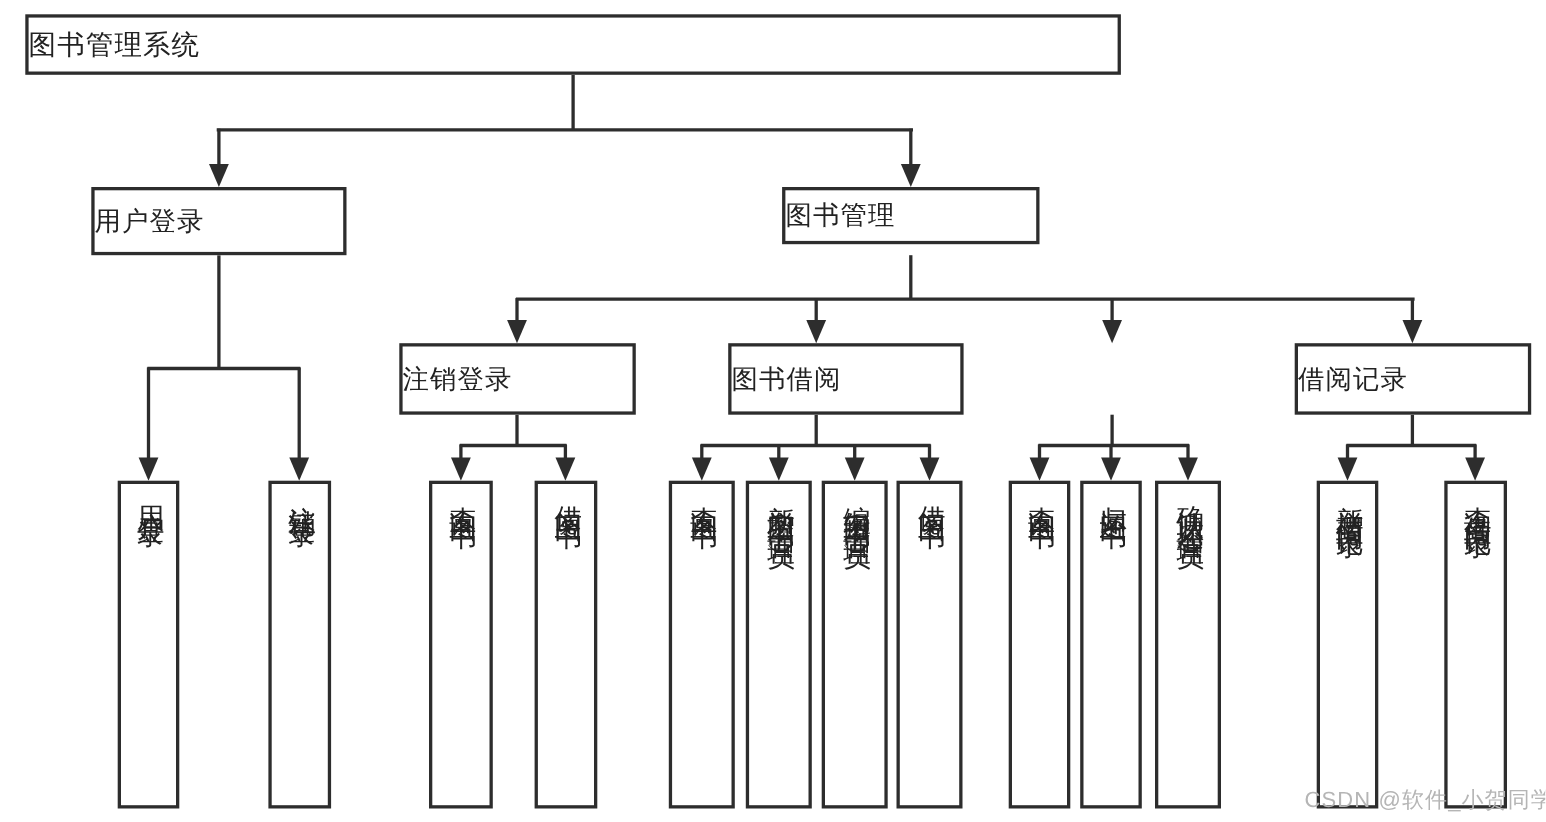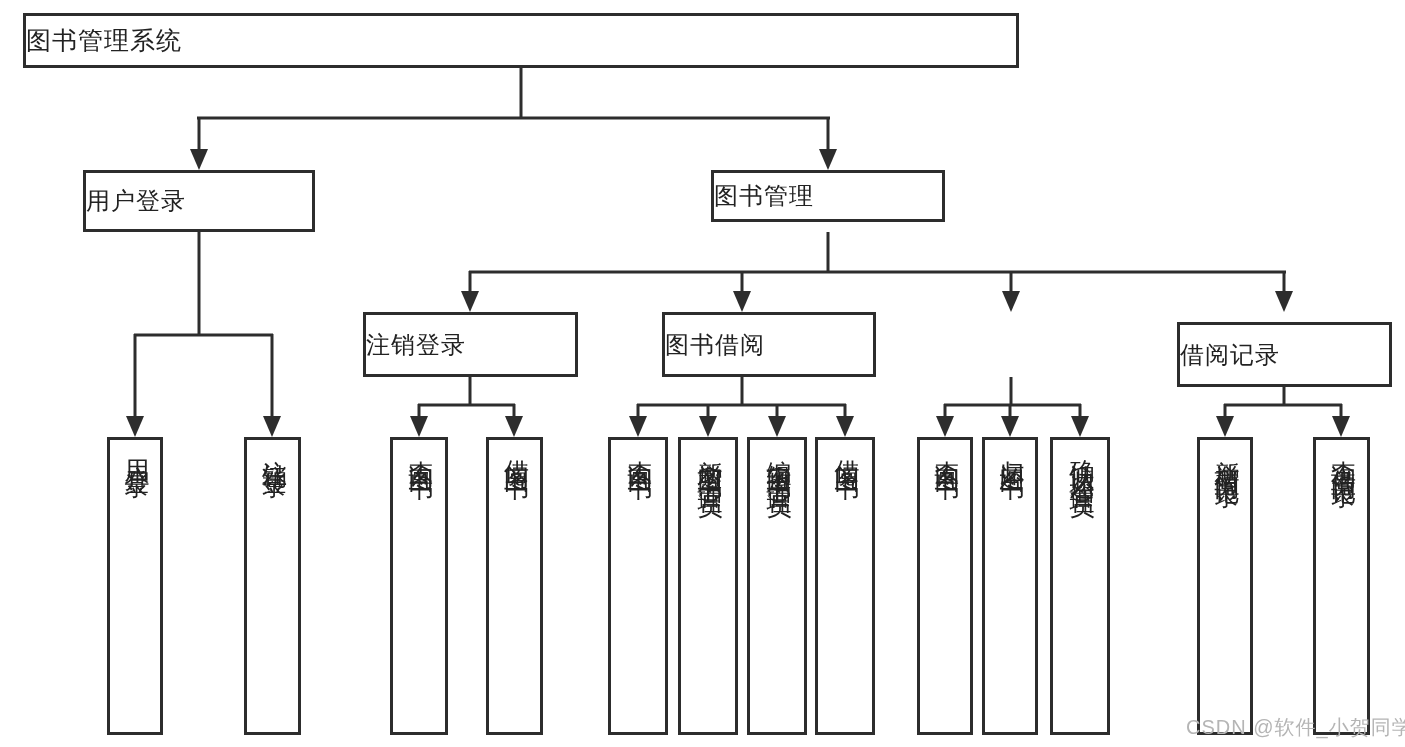--- a/index.html
+++ b/index.html
@@ -135,21 +135,21 @@
   <div class="box" style="left:711px; top:170px; width:234px; height:52px;">
     <span>图书管理</span>
   </div>
 
   <div class="box" style="left:363px; top:312px; width:215px; height:65px;">
     <span>注销登录</span>
   </div>
   <div class="box" style="left:635px; top:312px; width:214px; height:65px;margin-left:27px;">
     <span>图书借阅</span>
   </div>
-  <div class="box" style="left:1177px; top:322px; width:215px; height:65px;">
+  <div class="box" style="left:1177px; top:312px; width:215px; height:65px;">
     <span>借阅记录</span>
   </div>
 
   <div class="box v" style="left:107px; top:437px; width:56px; height:298px;">
     <span>用户登录</span>
   </div>
   <div class="box v" style="left:244px; top:437px; width:57px; height:298px;">
     <span>注销登录</span>
   </div>
 

